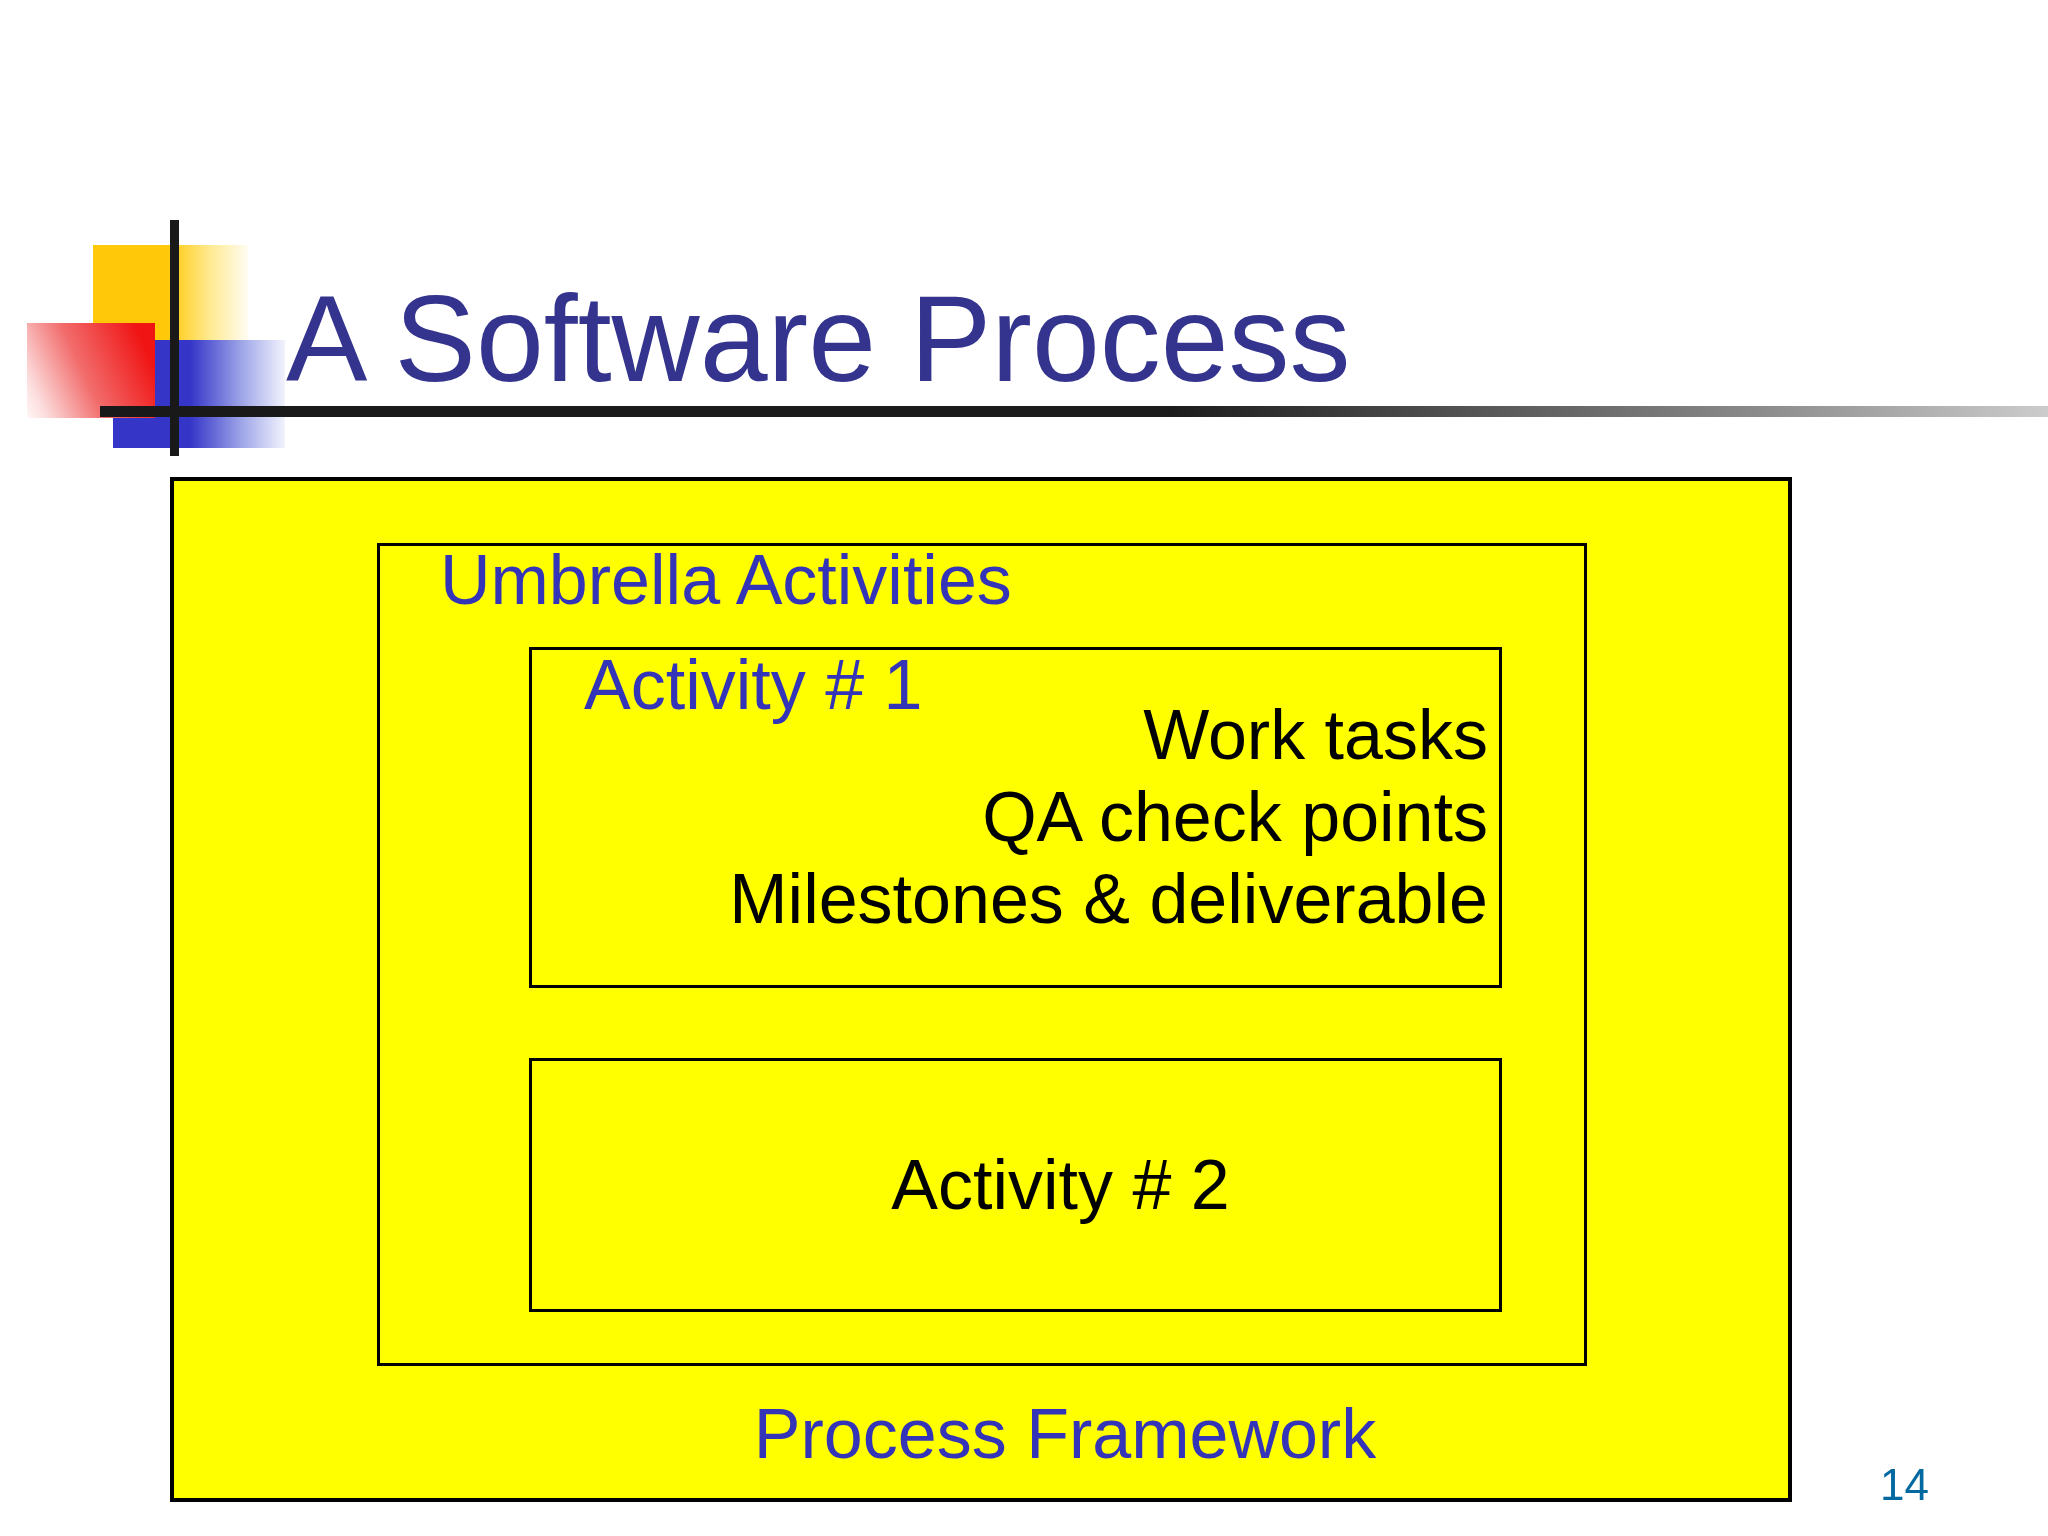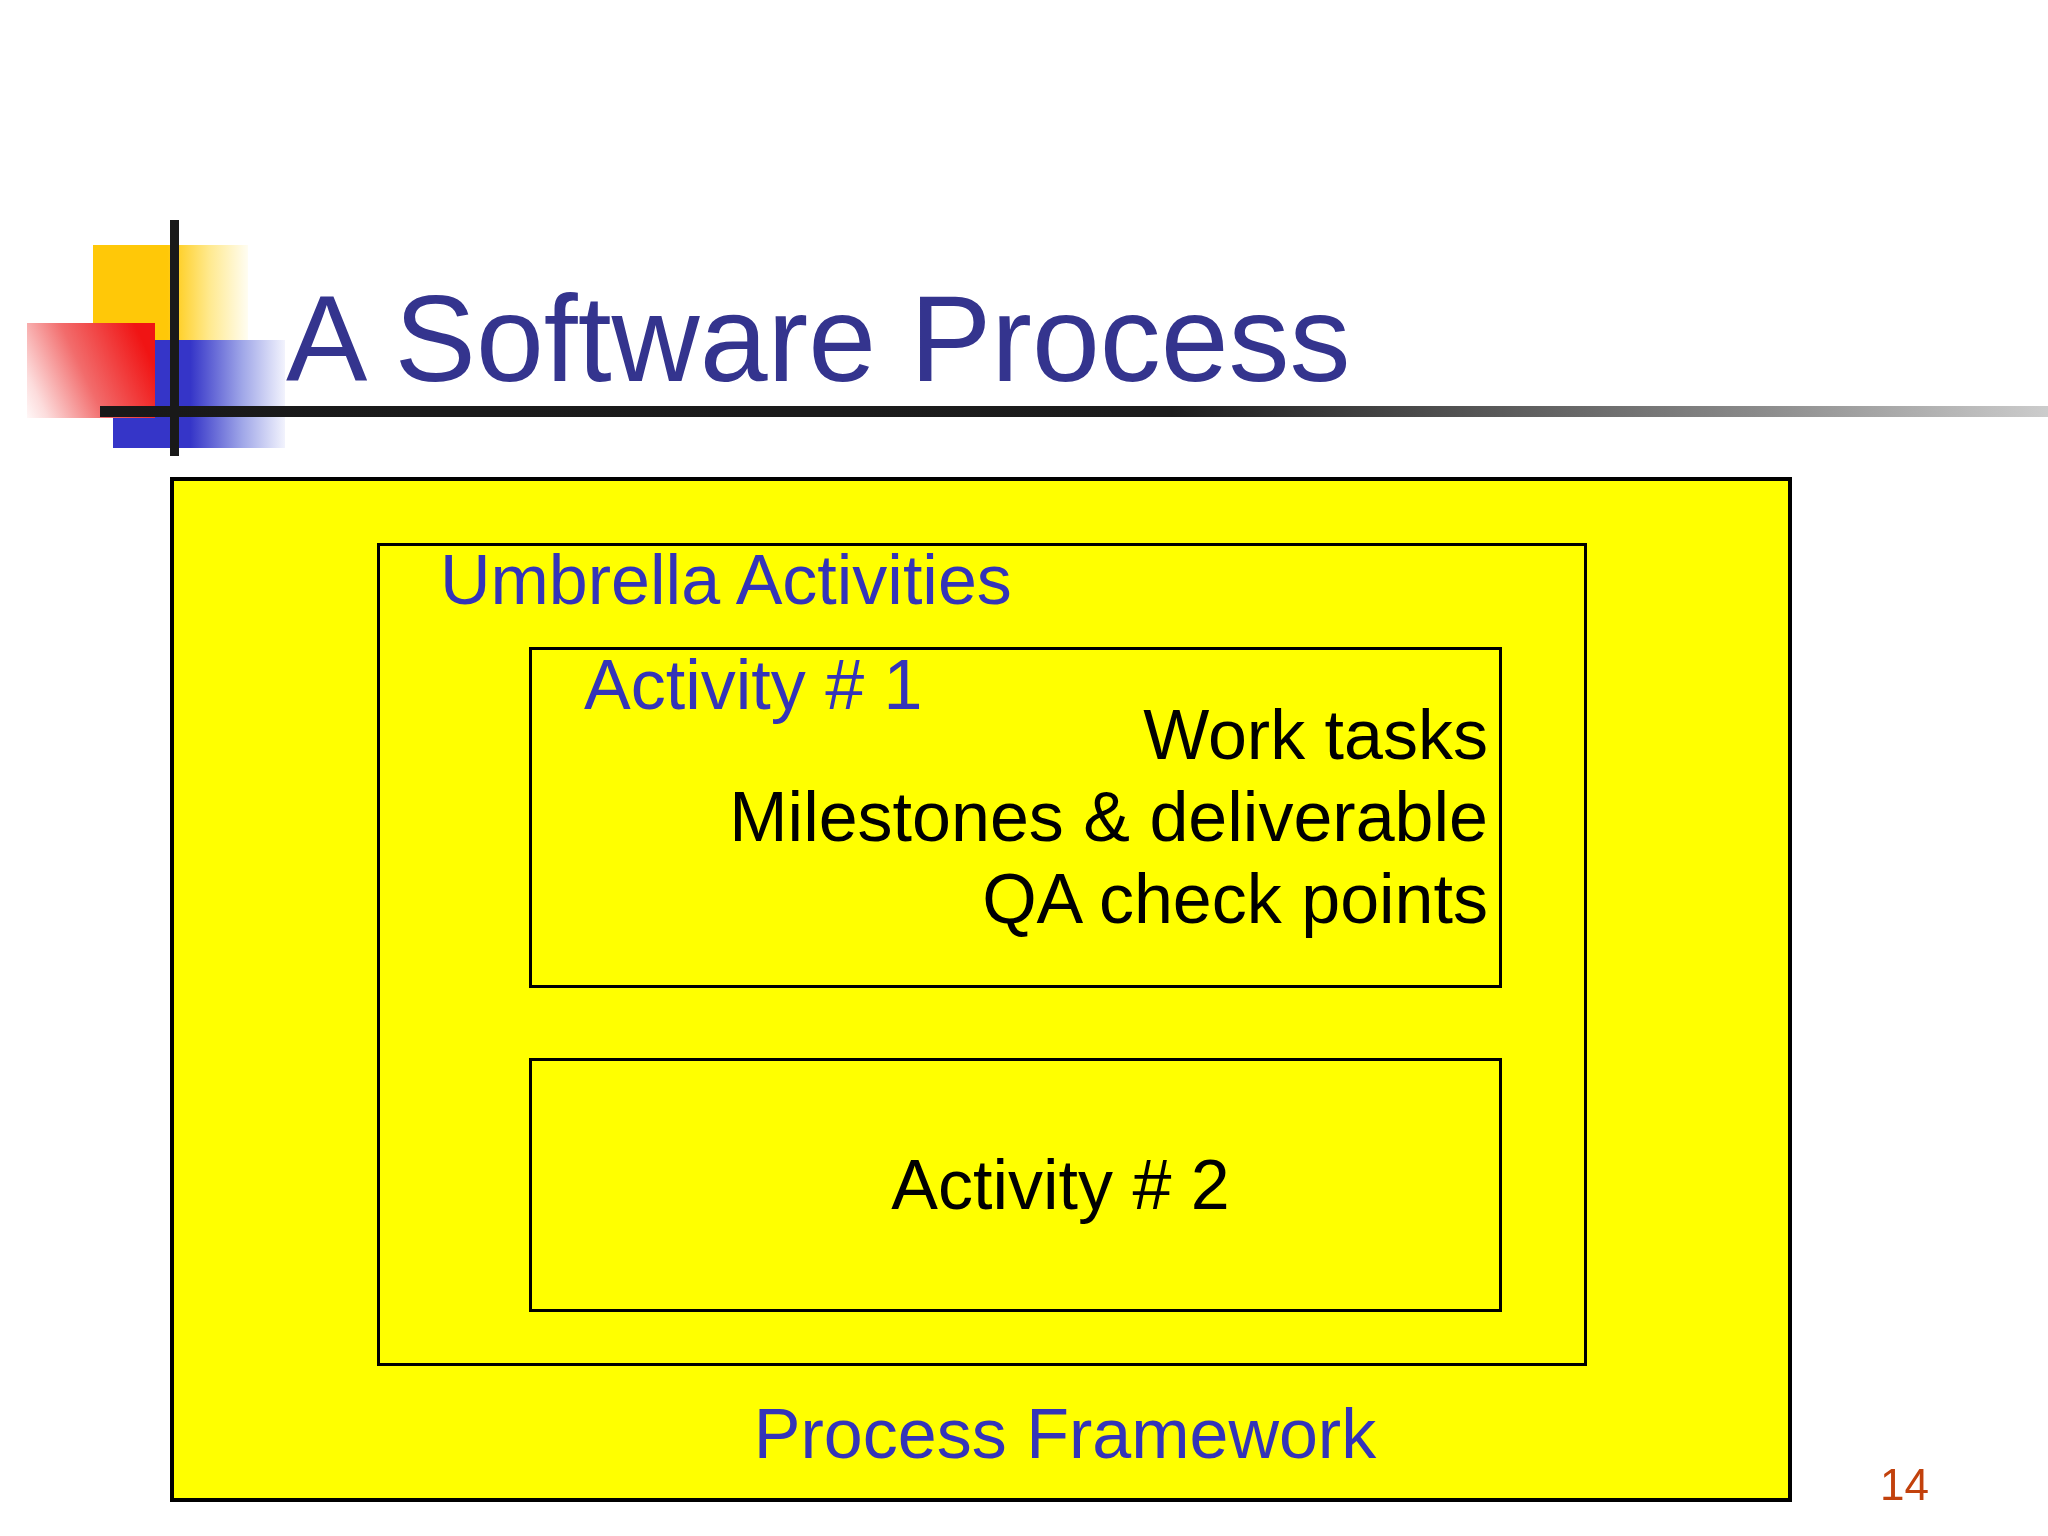--- a/index.html
+++ b/index.html
@@ -75,21 +75,21 @@
 
   .a2-label{transform:translateX(45px);}
 
   .pf-label{
     left:170px;top:1399px;width:1622px;
     text-align:center;transform:translateX(42px);
   }
 
   .page-number{
     left:1880px;top:1463px;
-    font-size:44px;line-height:44px;color:#c2410c;
+    font-size:44px;line-height:44px;color:#0369a1;
   }
 </style>
 </head>
 <body>
 
 <div class="slide">
 
   <div class="abs deco-yellow"></div>
   <div class="abs deco-blue"></div>
   <div class="abs deco-red"></div>
@@ -100,22 +100,22 @@
 
   <div class="abs outer-box"></div>
   <div class="abs umbrella-box"></div>
   <div class="abs a1-box"></div>
 
   <div class="abs lbl lbl-blue umbrella-label">Umbrella Activities</div>
   <div class="abs lbl lbl-blue a1-label">Activity # 1</div>
 
   <div class="abs work-lines">
     <span>Work tasks</span>
+    <span>QA check points</span>
     <span>Milestones &amp; deliverable</span>
-    <span>QA check points</span>
   </div>
 
   <div class="abs a2-box">
     <span class="lbl lbl-black a2-label">Activity # 2</span>
   </div>
 
   <div class="abs lbl lbl-blue pf-label">Process Framework</div>
 
   <div class="abs page-number">14</div>
 

